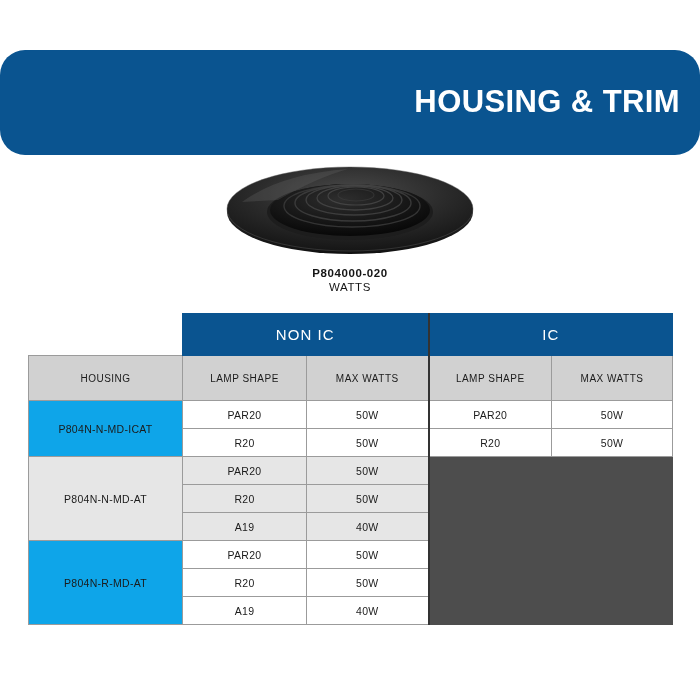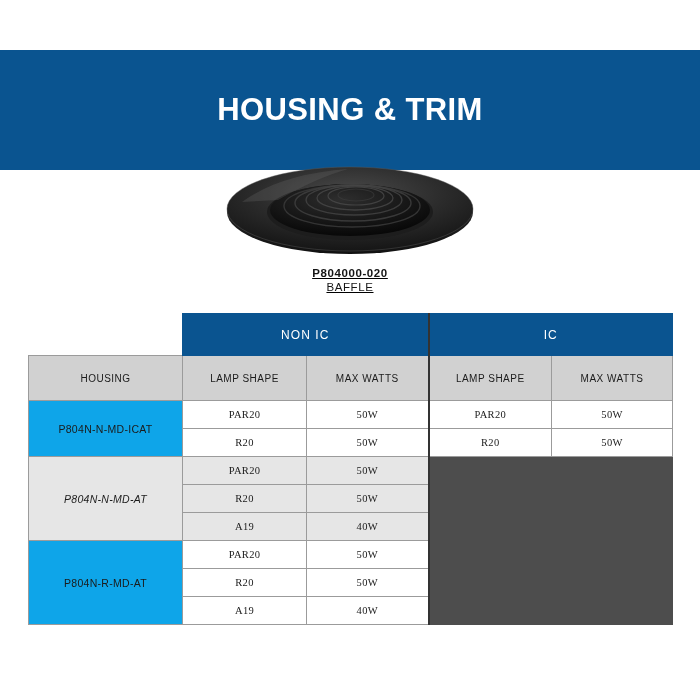--- a/index.html
+++ b/index.html
@@ -14,25 +14,26 @@
     overflow: hidden;
     position: relative;
   }
 
   
   .banner {
     position: absolute;
     left: 0;
     top: 50px;
     width: 700px;
-    height: 120px;
+    height: 105px;
     background: #0a5490;
     display: flex;
     align-items: center;
-    justify-content: center;
+    justify-content: flex-end;
+    border-radius: 25px;
   }
   .banner-title {
     color: #ffffff;
     font-size: 31px;
     font-weight: bold;
     line-height: 1.18;
     letter-spacing: 0.4px;
     text-align: center;
     text-transform: uppercase;
     padding: 0 20px;
@@ -41,21 +42,20 @@
   
   .product-area {
     position: absolute;
     left: 0;
     top: 162px;
     width: 700px;
     height: 140px;
     display: flex;
     flex-direction: column;
     align-items: center;
-    text-decoration: underline;
   }
   .trim-svg {
     display: block;
   }
   .product-caption {
     margin-top: 4px;
     text-align: center;
     line-height: 1.25;
   }
   .product-code {
@@ -102,21 +102,21 @@
 
   
   .grp-blank {
     border: none !important;
     background: #ffffff;
   }
   .grp-blue {
     background: #0a5490;
     color: #ffffff;
     font-weight: bold;
-    font-size: 12px;
+    font-size: 15px;
     letter-spacing: 1.1px;
     height: 41px;
     border-color: #0a5490 !important;
   }
 
   
   .colhead {
     background: #d1d1d1;
     color: #1b1b1b;
     font-weight: bold;
@@ -124,29 +124,28 @@
     letter-spacing: 0.5px;
     height: 44px;
   }
 
   
   .cell {
     height: 27px;
     background: #ffffff;
     font-size: 10.5px;
     letter-spacing: 0.3px;
-    font-family: Liberation Serif, serif;
   }
   .cell.shaded { background: #e6e6e6; }
   .housing-cell {
     font-size: 10.5px;
     letter-spacing: 0.3px;
     background: #0ea5e9;
   }
-  .housing-cell.shaded { background: #e6e6e6; font-style: italic; }
+  .housing-cell.shaded { background: #e6e6e6; }
 
   
   .sep-left { border-left: 2px solid #333333 !important; }
 
   
   .blocked {
     background: #4d4d4d;
     border-left: 2px solid #333333 !important;
     border-top: 1px solid #4d4d4d !important;
     border-right: 1px solid #4d4d4d !important;
@@ -196,21 +195,21 @@
     <ellipse cx="134" cy="38" rx="48" ry="15" fill="none" stroke="#434343" stroke-width="1.4" opacity="0.85"></ellipse>
     <ellipse cx="135" cy="36" rx="38" ry="12" fill="none" stroke="#484848" stroke-width="1.3" opacity="0.8"></ellipse>
     <ellipse cx="136" cy="34" rx="28" ry="9" fill="none" stroke="#4c4c4c" stroke-width="1.2" opacity="0.75"></ellipse>
     <ellipse cx="136" cy="33" rx="18" ry="6" fill="none" stroke="#3a3a3a" stroke-width="1.1" opacity="0.7"></ellipse>
 
     <path d="M 22 40 Q 60 12 128 7 Q 96 16 58 38 Z" fill="#6a6a6a" opacity="0.28"></path>
   </svg>
 
   <div class="product-caption">
     <div class="product-code">P804000-020</div>
-    <div class="product-type">BAFFLE</div>
+    <div class="product-type">WATTS</div>
   </div>
 </div>
 
 <div class="table-wrap">
   <table class="compat">
     <colgroup>
       <col class="c-housing">
       <col class="c-ls1">
       <col class="c-mw1">
       <col class="c-ls2">

